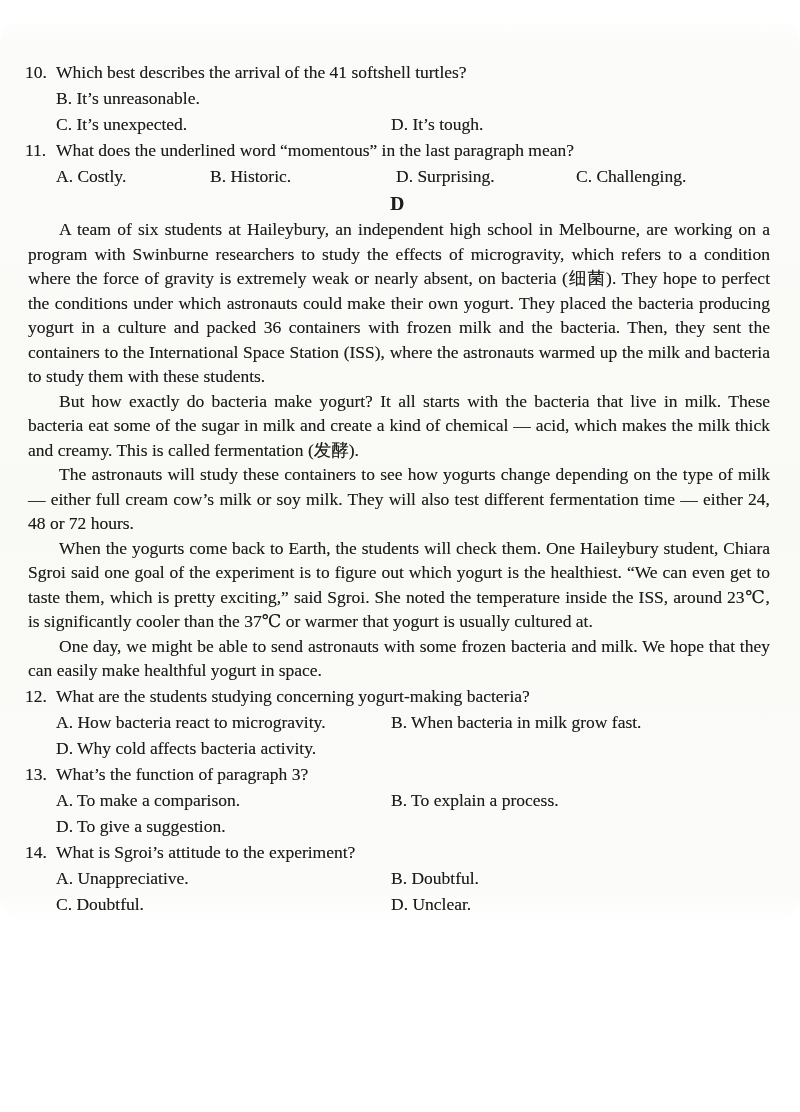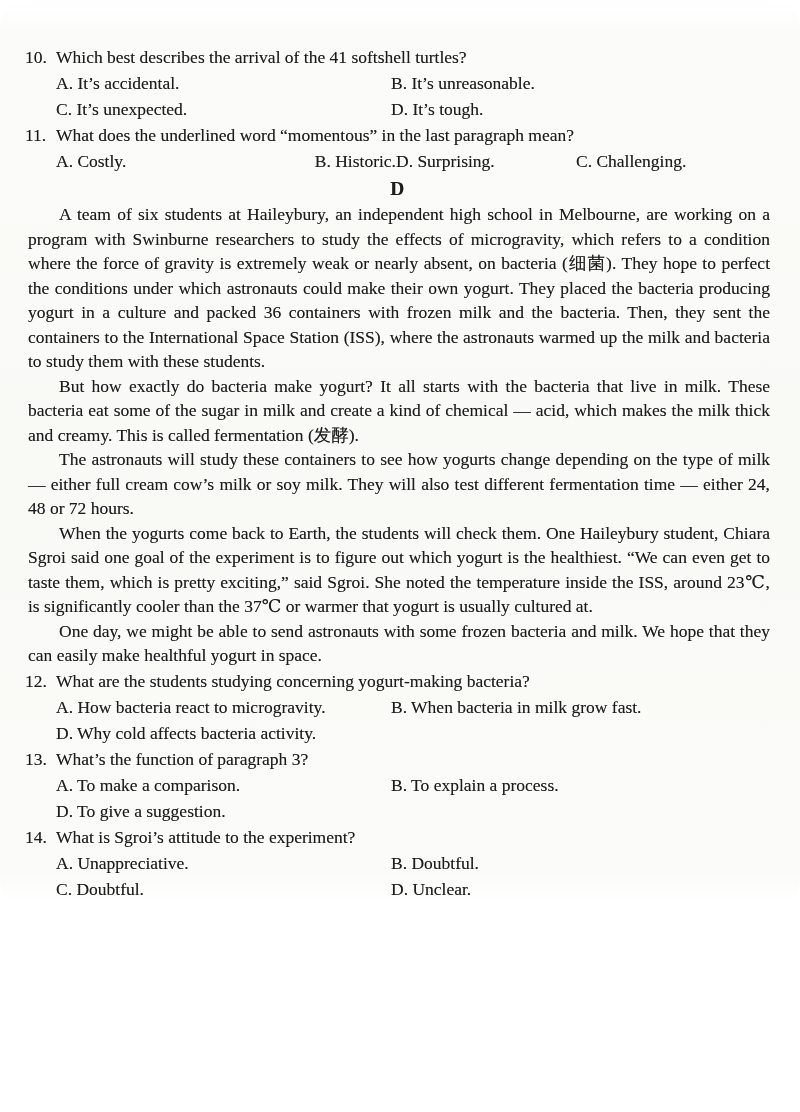--- a/index.html
+++ b/index.html
@@ -4,21 +4,21 @@
 <style>
   html, body {
     margin: 0;
     padding: 0;
     background: #ffffff;
   }
   .scan-page {
     position: relative;
     width: 800px;
     height: 908px;
-    margin: 0 auto;
+    margin: 15px auto;
     background: linear-gradient(180deg, #ffffff 0%, #fbfbf9 4%, #f9f9f6 55%, #fbfbf9 96%, #ffffff 100%);
     font-family: "Liberation Serif", "DejaVu Serif", serif;
     color: #1c1c1c;
     font-size: 17.5px;
     overflow: hidden;
     text-shadow: 0 0 0.5px rgba(20,20,20,0.45);
     border-radius: 28px;
   }
   .content {
     padding: 44px 30px 0 25px;
@@ -36,21 +36,21 @@
     flex: 1;
   }
   .opt-row {
     display: flex;
     padding-left: 31px;
     line-height: 26px;
   }
   .opt-row.two > .opt:nth-child(1) { flex: none; width: 335px; }
   .opt-row.two > .opt:nth-child(2) { flex: 1; }
   .opt-row.four > .opt:nth-child(1) { flex: none; width: 154px; }
-  .opt-row.four > .opt:nth-child(2) { flex: none; width: 186px; text-align: right; }
+  .opt-row.four > .opt:nth-child(2) { flex: none; width: 186px; }
   .opt-row.four > .opt:nth-child(3) { flex: none; width: 180px; }
   .opt-row.four > .opt:nth-child(4) { flex: 1; }
   
   .section-label {
     margin: 2px 0 1px 0;
     text-align: center;
     font-weight: bold;
     font-size: 19.5px;
     line-height: 25px;
     letter-spacing: 0.5px;
@@ -81,21 +81,20 @@
 
 <div class="scan-page">
   <div class="content">
 
     <div>
       <div class="q-line">
         <span class="q-num">10.</span>
         <span class="q-text">Which best describes the arrival of the 41 softshell turtles?</span>
       </div>
       <div class="opt-row two">
-        <span class="opt">A. It’s accidental.</span>
         <span class="opt">B. It’s unreasonable.</span>
       </div>
       <div class="opt-row two">
         <span class="opt">C. It’s unexpected.</span>
         <span class="opt">D. It’s tough.</span>
       </div>
     </div>
 
     <div>
       <div class="q-line">

